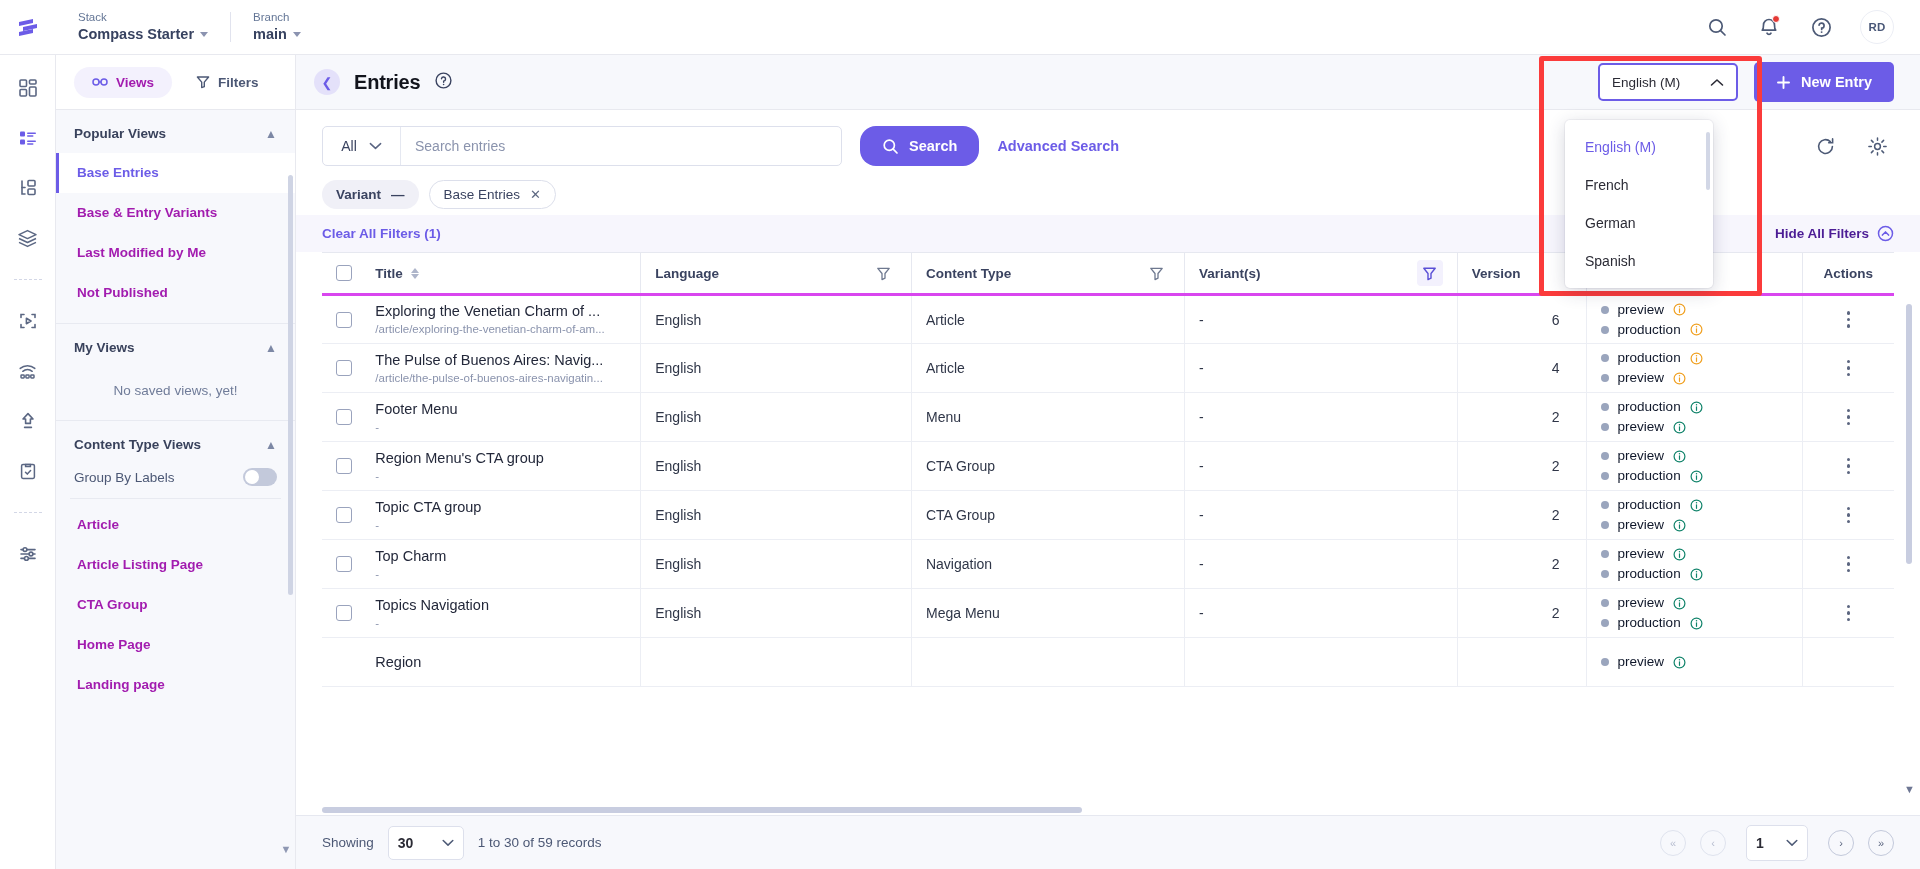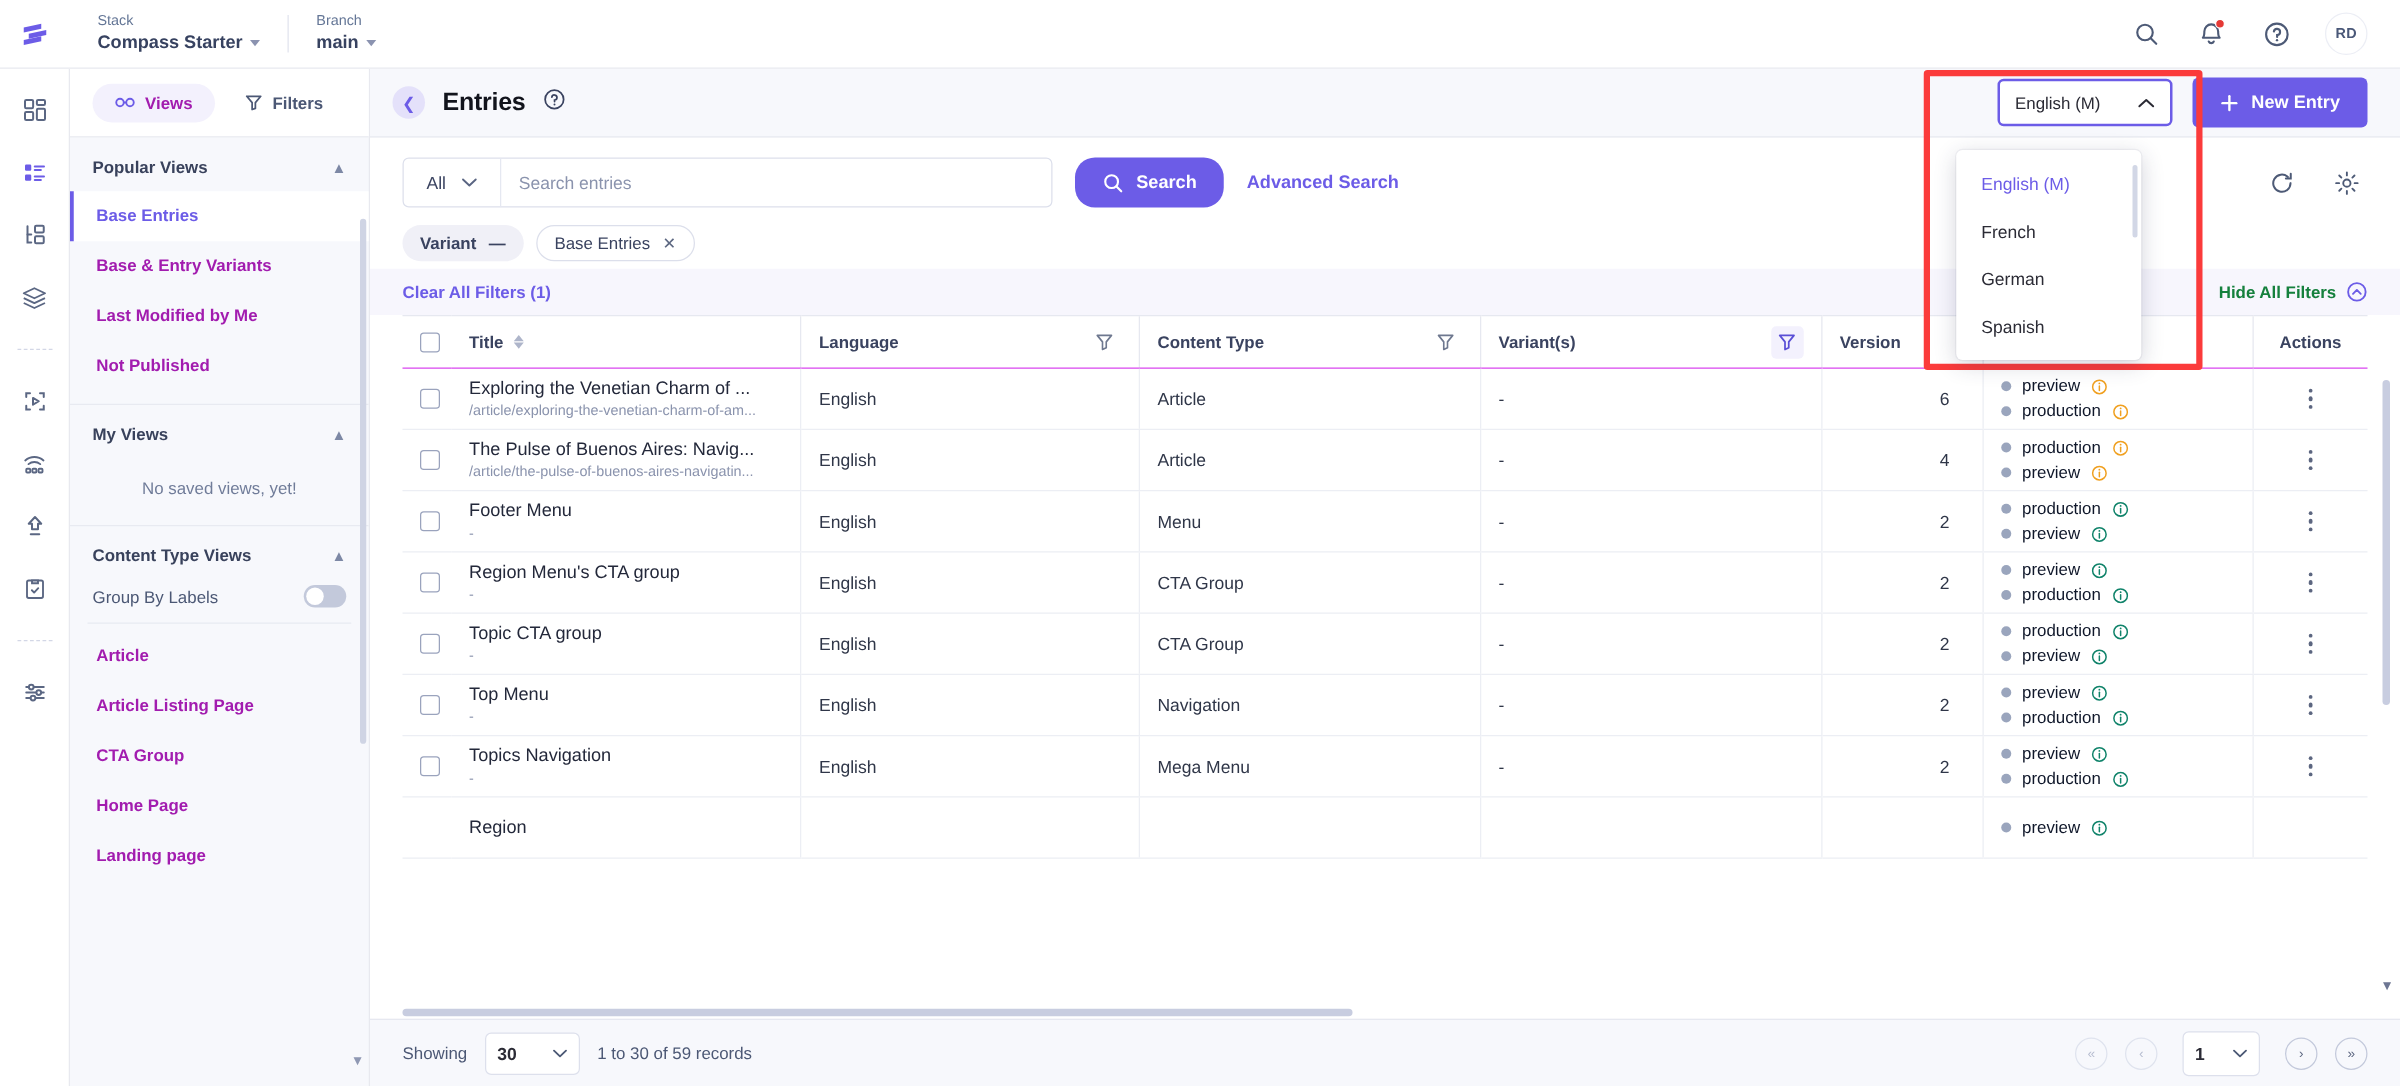--- a/index.html
+++ b/index.html
@@ -129,27 +129,27 @@
   .round-ico { width: 34px; height: 34px; display: flex; align-items: center; justify-content: center; cursor: pointer; }
 
   
   .chip-band { padding: 14px 26px 0 26px; display: flex; align-items: center; gap: 10px; }
   .chip-key { background: #f0f0f7; border-radius: 16px; padding: 7px 14px; font-size: 13.5px; font-weight: 700; color: #3a4360; display: flex; align-items: center; gap: 10px; }
   .chip-val { border: 1px solid #dcdfeb; border-radius: 16px; padding: 6px 14px; font-size: 13.5px; color: #3a4360; display: flex; align-items: center; gap: 10px; background: #fff; cursor: pointer; }
   .chip-x { color: #5d6882; font-size: 13px; cursor: pointer; }
 
   .clear-band { background: #f7f6fd; margin-top: 6px; padding: 10px 26px; display: flex; align-items: center; }
   .clear-link { color: #6c5ce7; font-size: 13.5px; font-weight: 700; cursor: pointer; }
-  .hide-filters { color: #15803d; font-size: 13.5px; font-weight: 700; cursor: pointer; display: flex; align-items: center; gap: 8px; text-align: right; }
+  .hide-filters { color: #4c1d95; font-size: 13.5px; font-weight: 700; cursor: pointer; display: flex; align-items: center; gap: 8px; text-align: right; }
 
   
   .table-area { flex: 1; min-height: 0; overflow: hidden; position: relative; padding: 0 26px; }
   table { width: 100%; border-collapse: collapse; table-layout: fixed; }
   thead th {
-    height: 42px; background: #fff; border-top: 1px solid #e6e8f0; border-bottom: 1px solid #d946ef;
+    height: 42px; background: #fff; border-top: 1px solid #e6e8f0; border-bottom: 3px solid #d946ef;
     font-size: 13.5px; font-weight: 700; color: #3a4360; text-align: left; padding: 0 14px;
     white-space: nowrap;
   }
   thead th.withdiv { border-left: 1px solid #e6e8f0; }
   .th-inner { display: flex; align-items: center; justify-content: space-between; }
   .filter-ico-box { width: 26px; height: 26px; border-radius: 4px; display: flex; align-items: center; justify-content: center; cursor: pointer; }
   .filter-ico-box.tinted { background: #f3f1fd; }
   tbody td { height: 49px; border-bottom: 1px solid #eceef4; font-size: 14px; color: #2f3648; padding: 0 14px; vertical-align: middle; }
   tbody td.withdiv { border-left: 1px solid #eceef4; }
   .cbx { width: 16px; height: 16px; border: 1.4px solid #9aa3bd; border-radius: 3px; background: #fff; cursor: pointer; }
@@ -746,21 +746,21 @@
                     <i></i>
                     <i></i>
                   </div>
                 </td>
               </tr>
               <tr>
                 <td>
                   <div class="cbx"></div>
                 </td>
                 <td>
-                  <div class="ttl">Top Menu</div>
+                  <div class="ttl">Top Charm</div>
                   <div class="sub">-</div>
                 </td>
                 <td class="withdiv">English</td>
                 <td class="withdiv">Navigation</td>
                 <td class="withdiv">-</td>
                 <td class="withdiv" style="text-align: right; padding-right: 26px;">2</td>
                 <td class="withdiv">
                   <div class="pub-line">
                     <span class="pub-dot"></span>
                     <span class="pub-txt">preview</span>

